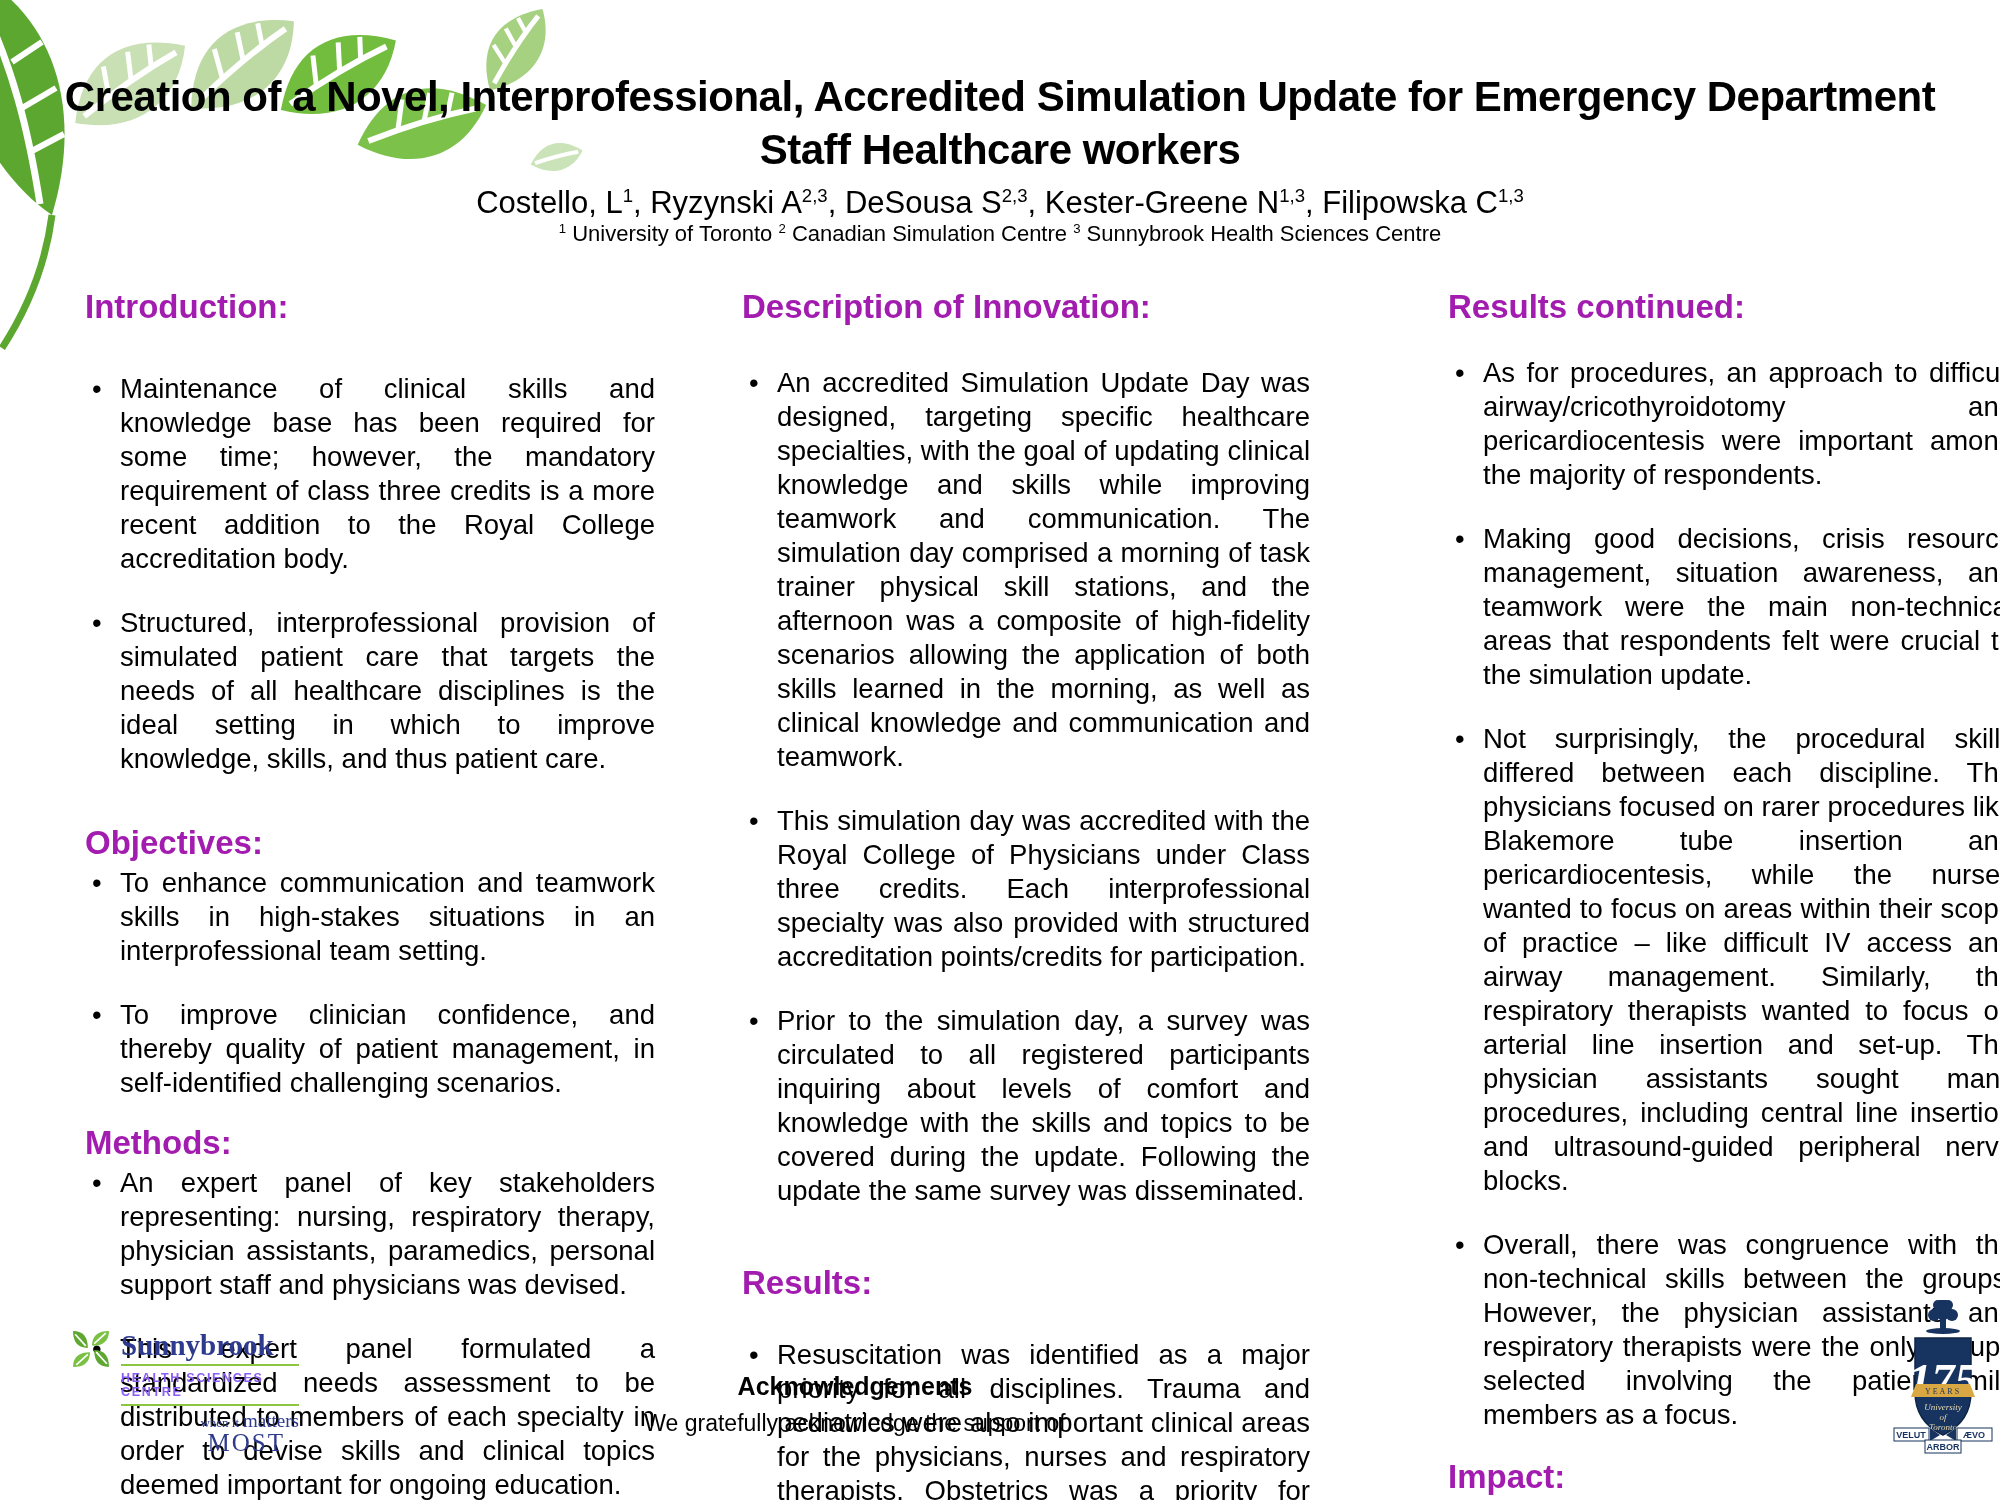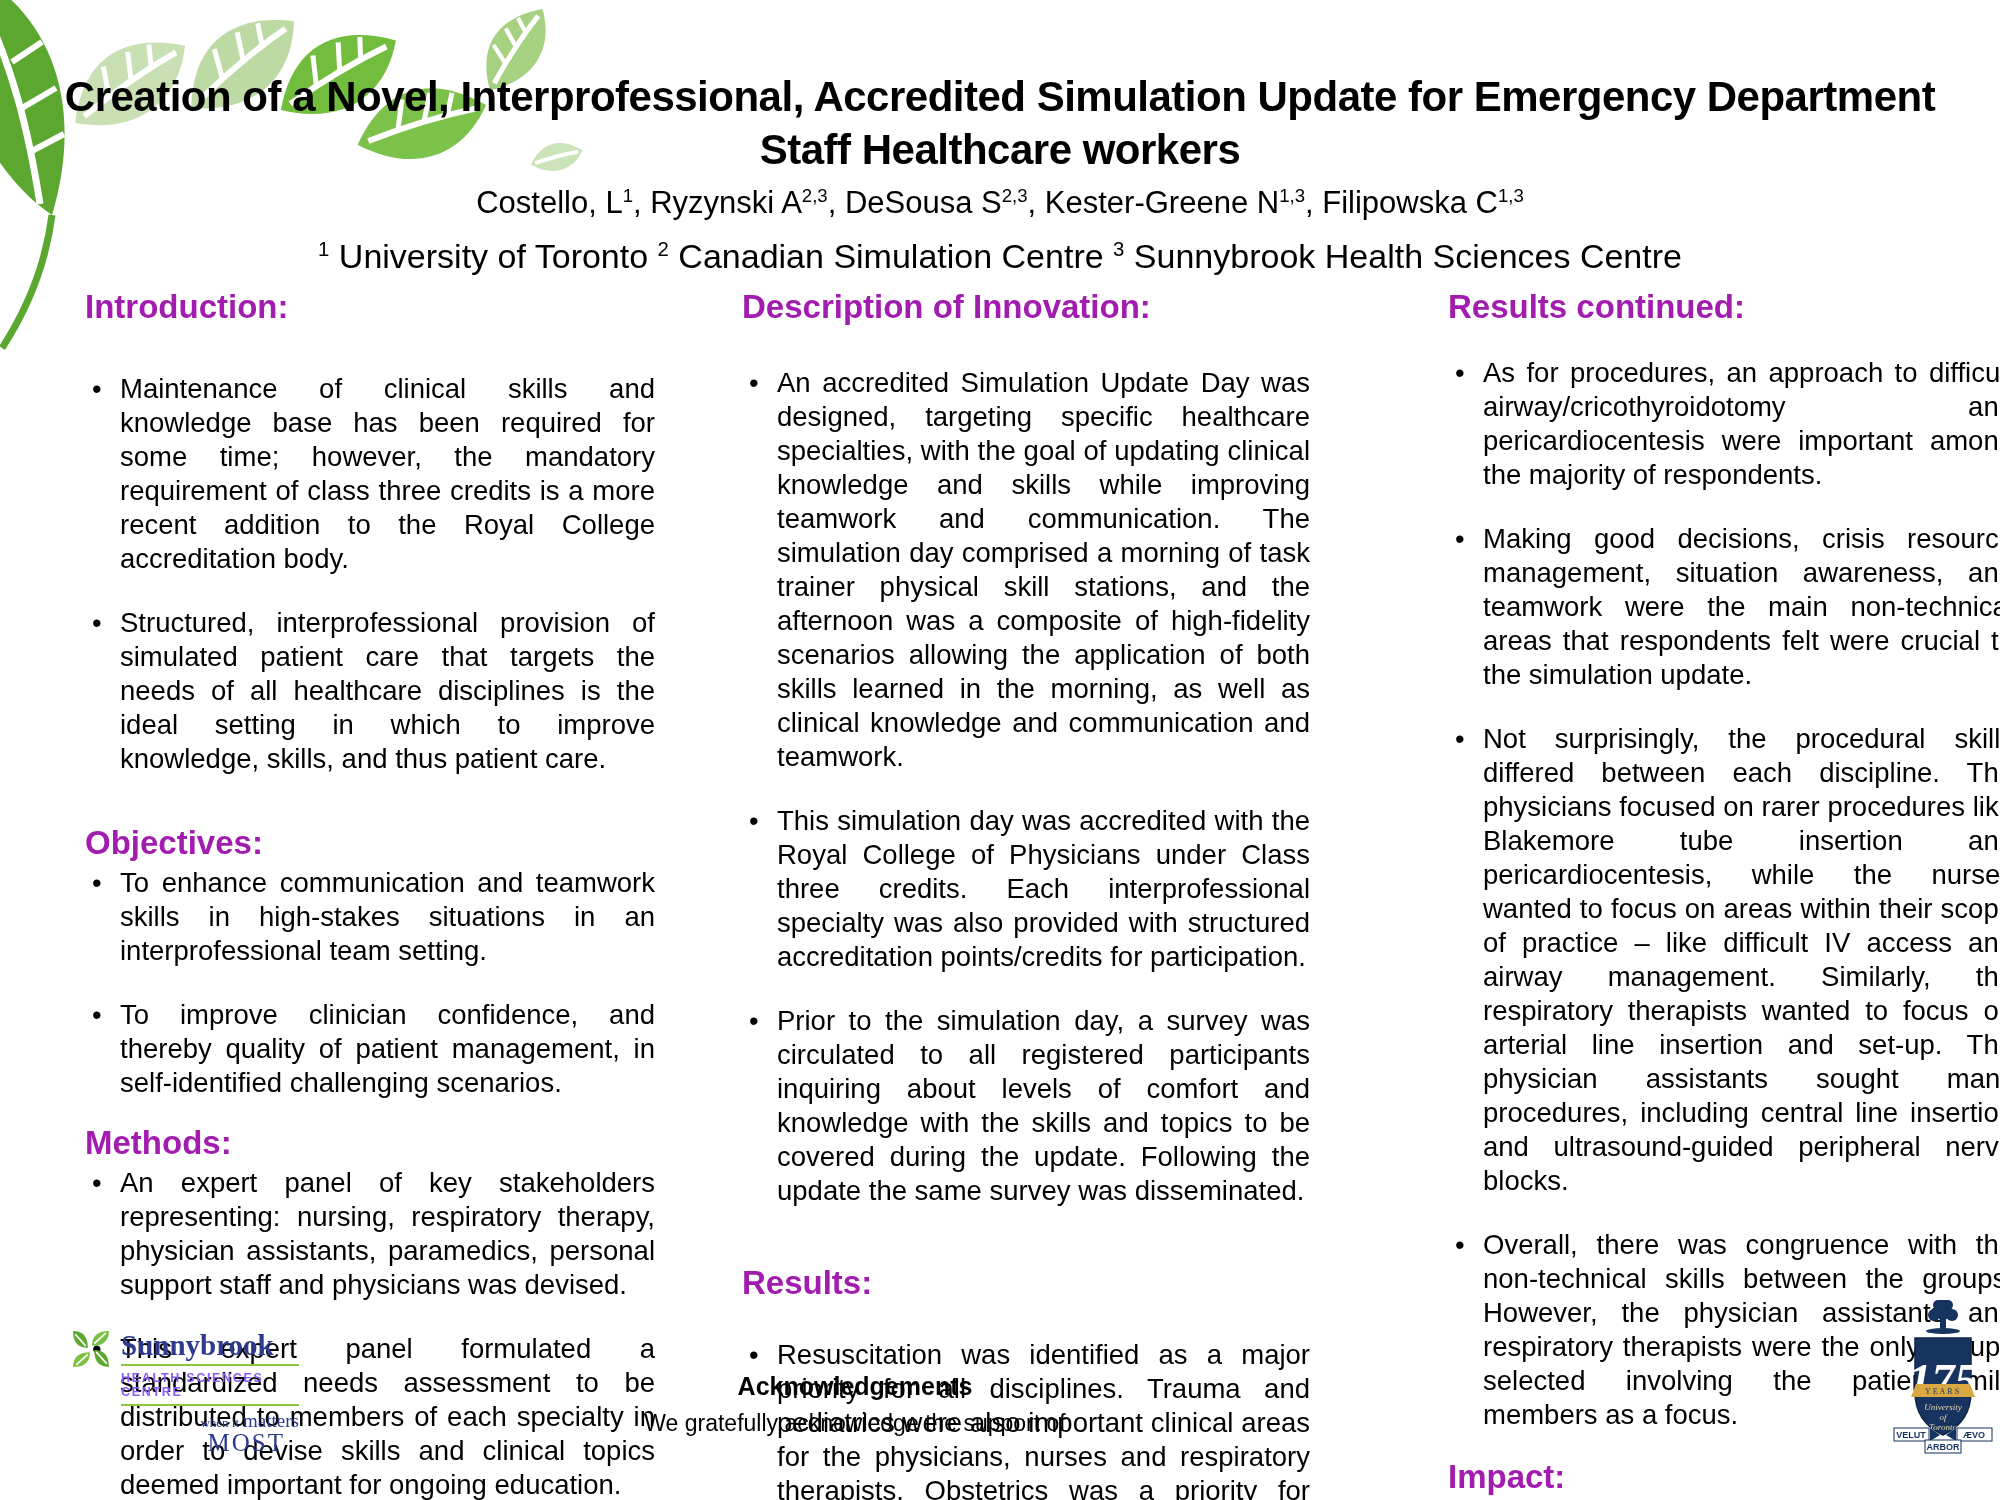--- a/index.html
+++ b/index.html
@@ -5,21 +5,21 @@
   html,body{margin:0;padding:0;background:#fff;}
   .poster{
     position:relative;width:2000px;height:1500px;background:#ffffff;
     font-family:"Liberation Sans",sans-serif;color:#000;overflow:hidden;
   }
   
   .leaves{position:absolute;left:0;top:0;}
   .header{position:absolute;left:0;top:70px;width:100%;text-align:center;}
   .title-line{font-size:42px;font-weight:bold;line-height:53px;letter-spacing:-0.5px;}
   .authors{margin-top:9px;font-size:31px;}
-  .affiliations{margin-top:16px;font-size:34px;text-align:center;}
+  .affiliations{margin-top:0;font-size:22px;text-align:center;}
   sup{font-size:60%;vertical-align:super;line-height:0;}
   
   .col{position:absolute;top:288px;}
   .col1{left:85px;width:570px;}
   .col2{left:742px;width:568px;}
   .col3{left:1448px;width:566px;}
   .col h2{font-size:33px;line-height:38px;color:#a21caf;margin:0;font-weight:bold;}
   .col ul{list-style:none;margin:4px 0 0 0;padding:0;}
   .col li{
     position:relative;padding-left:35px;margin-bottom:30px;

